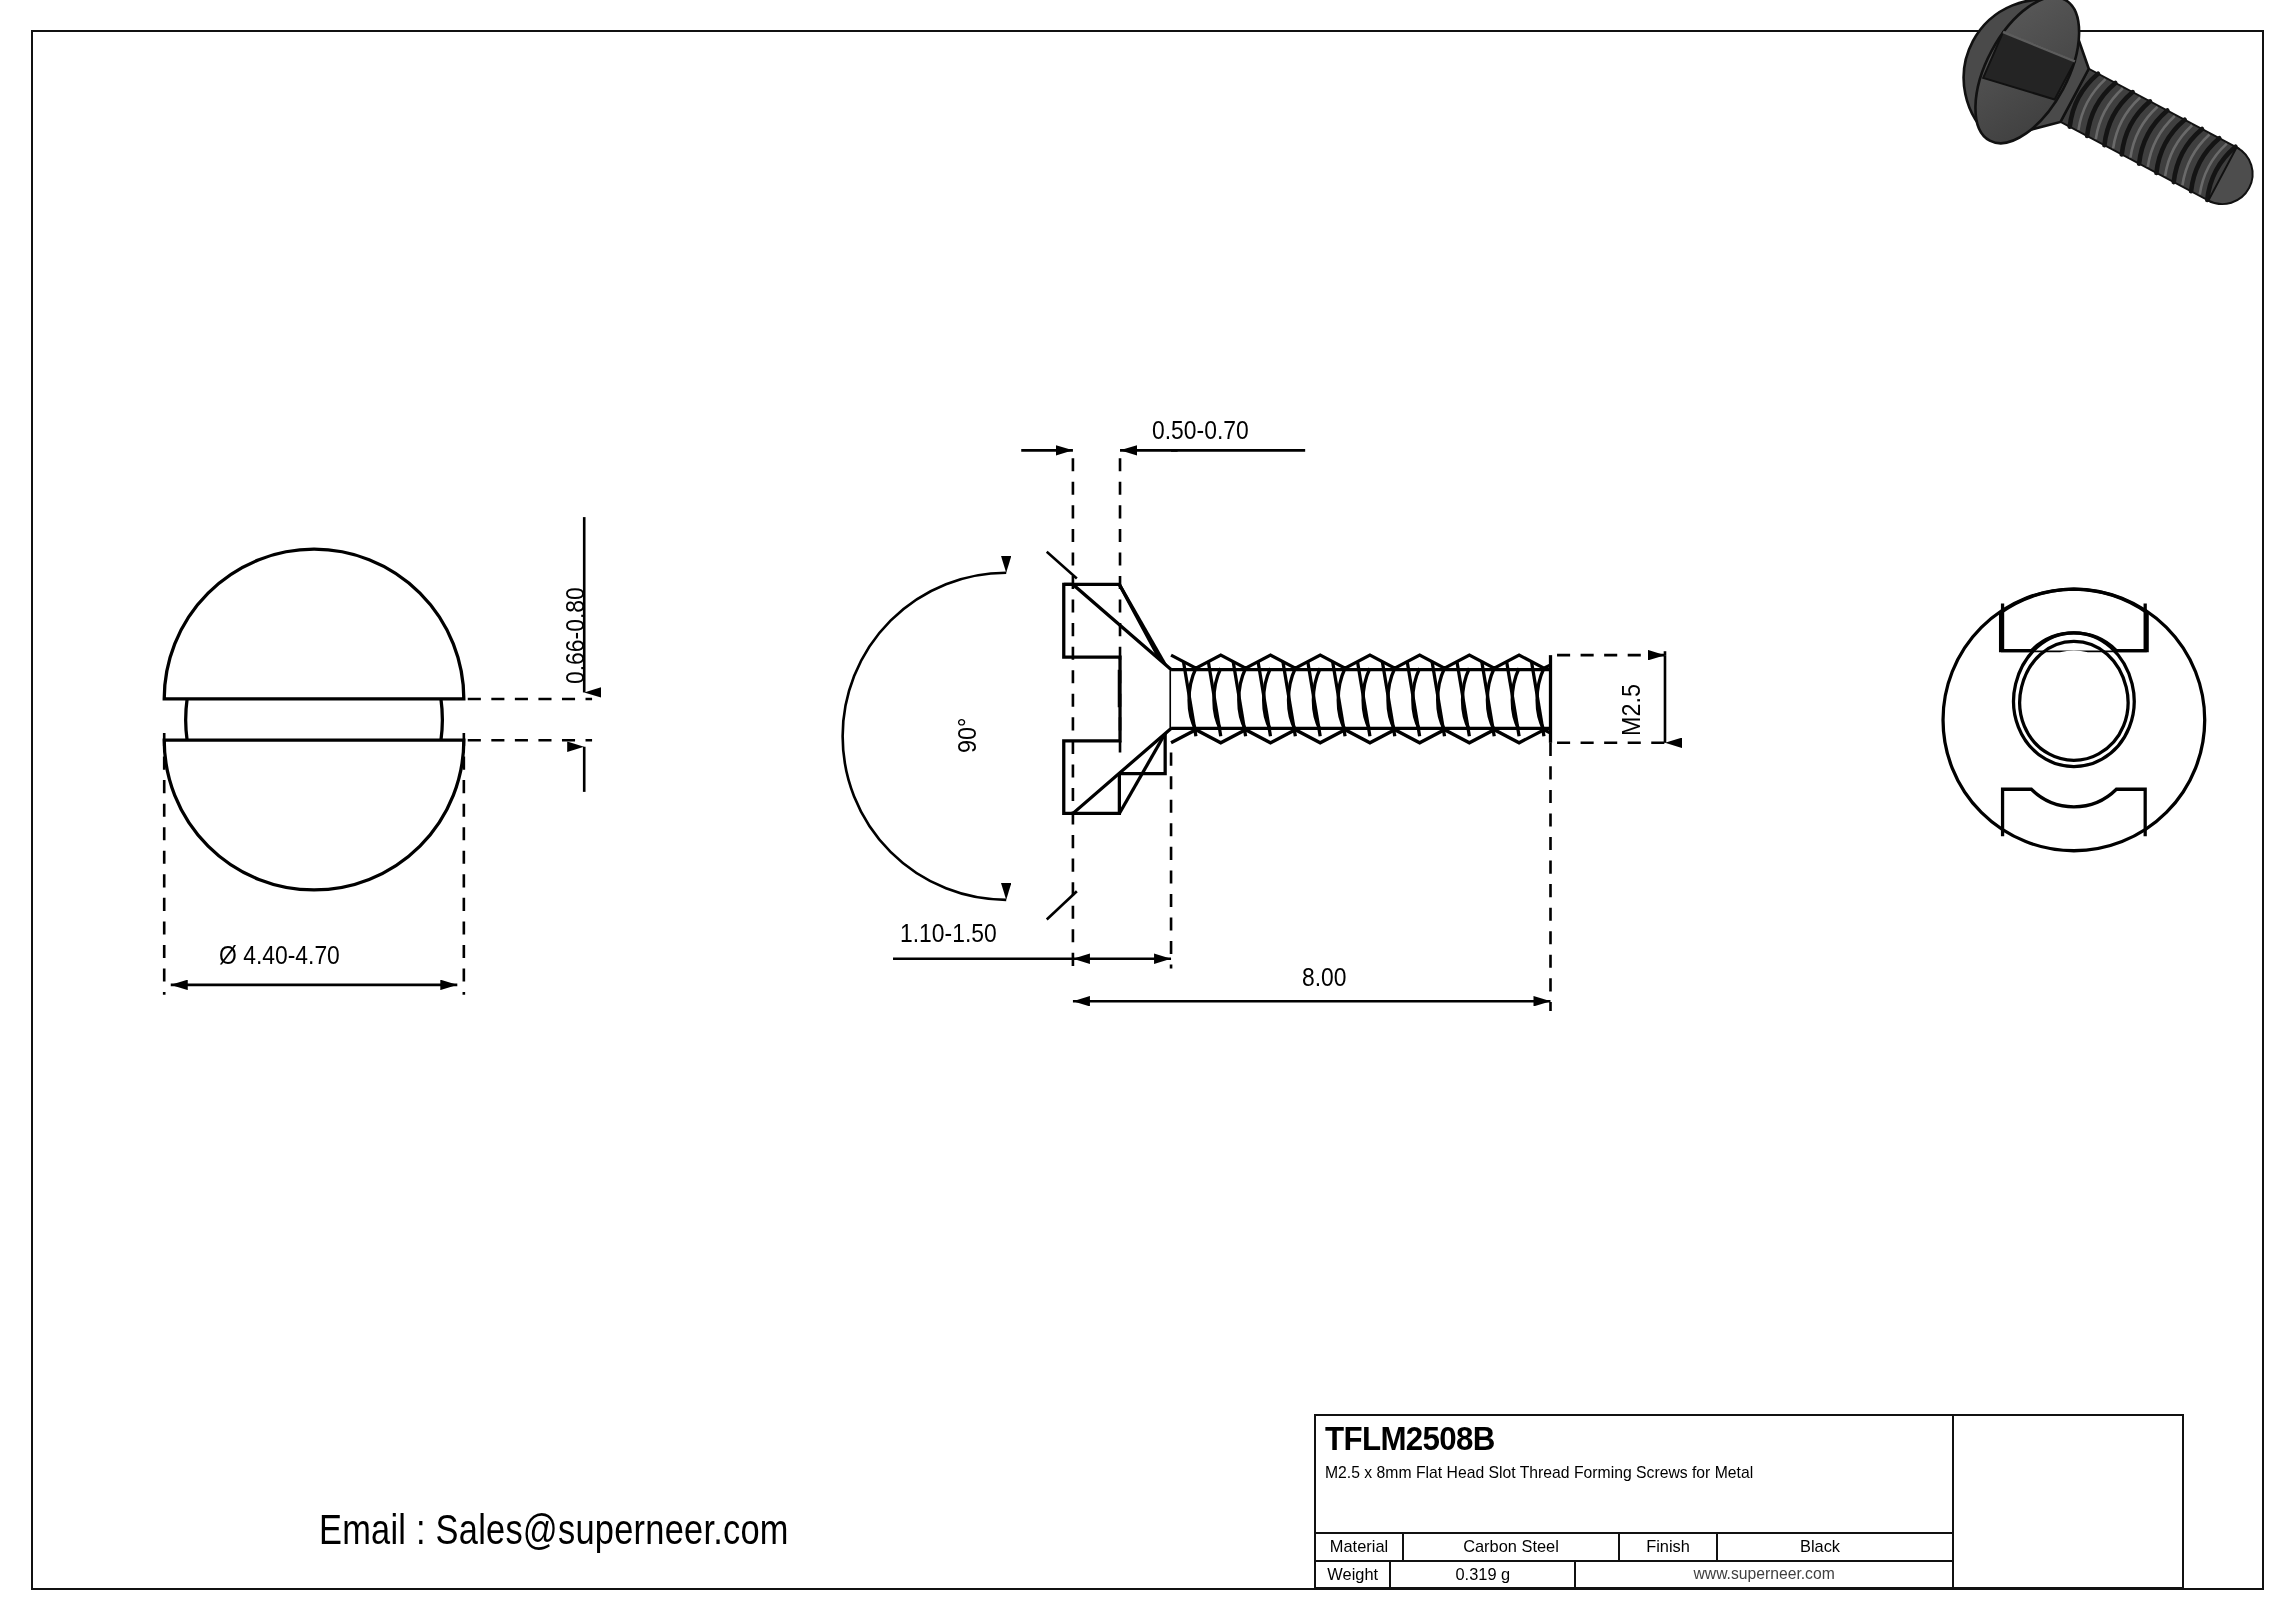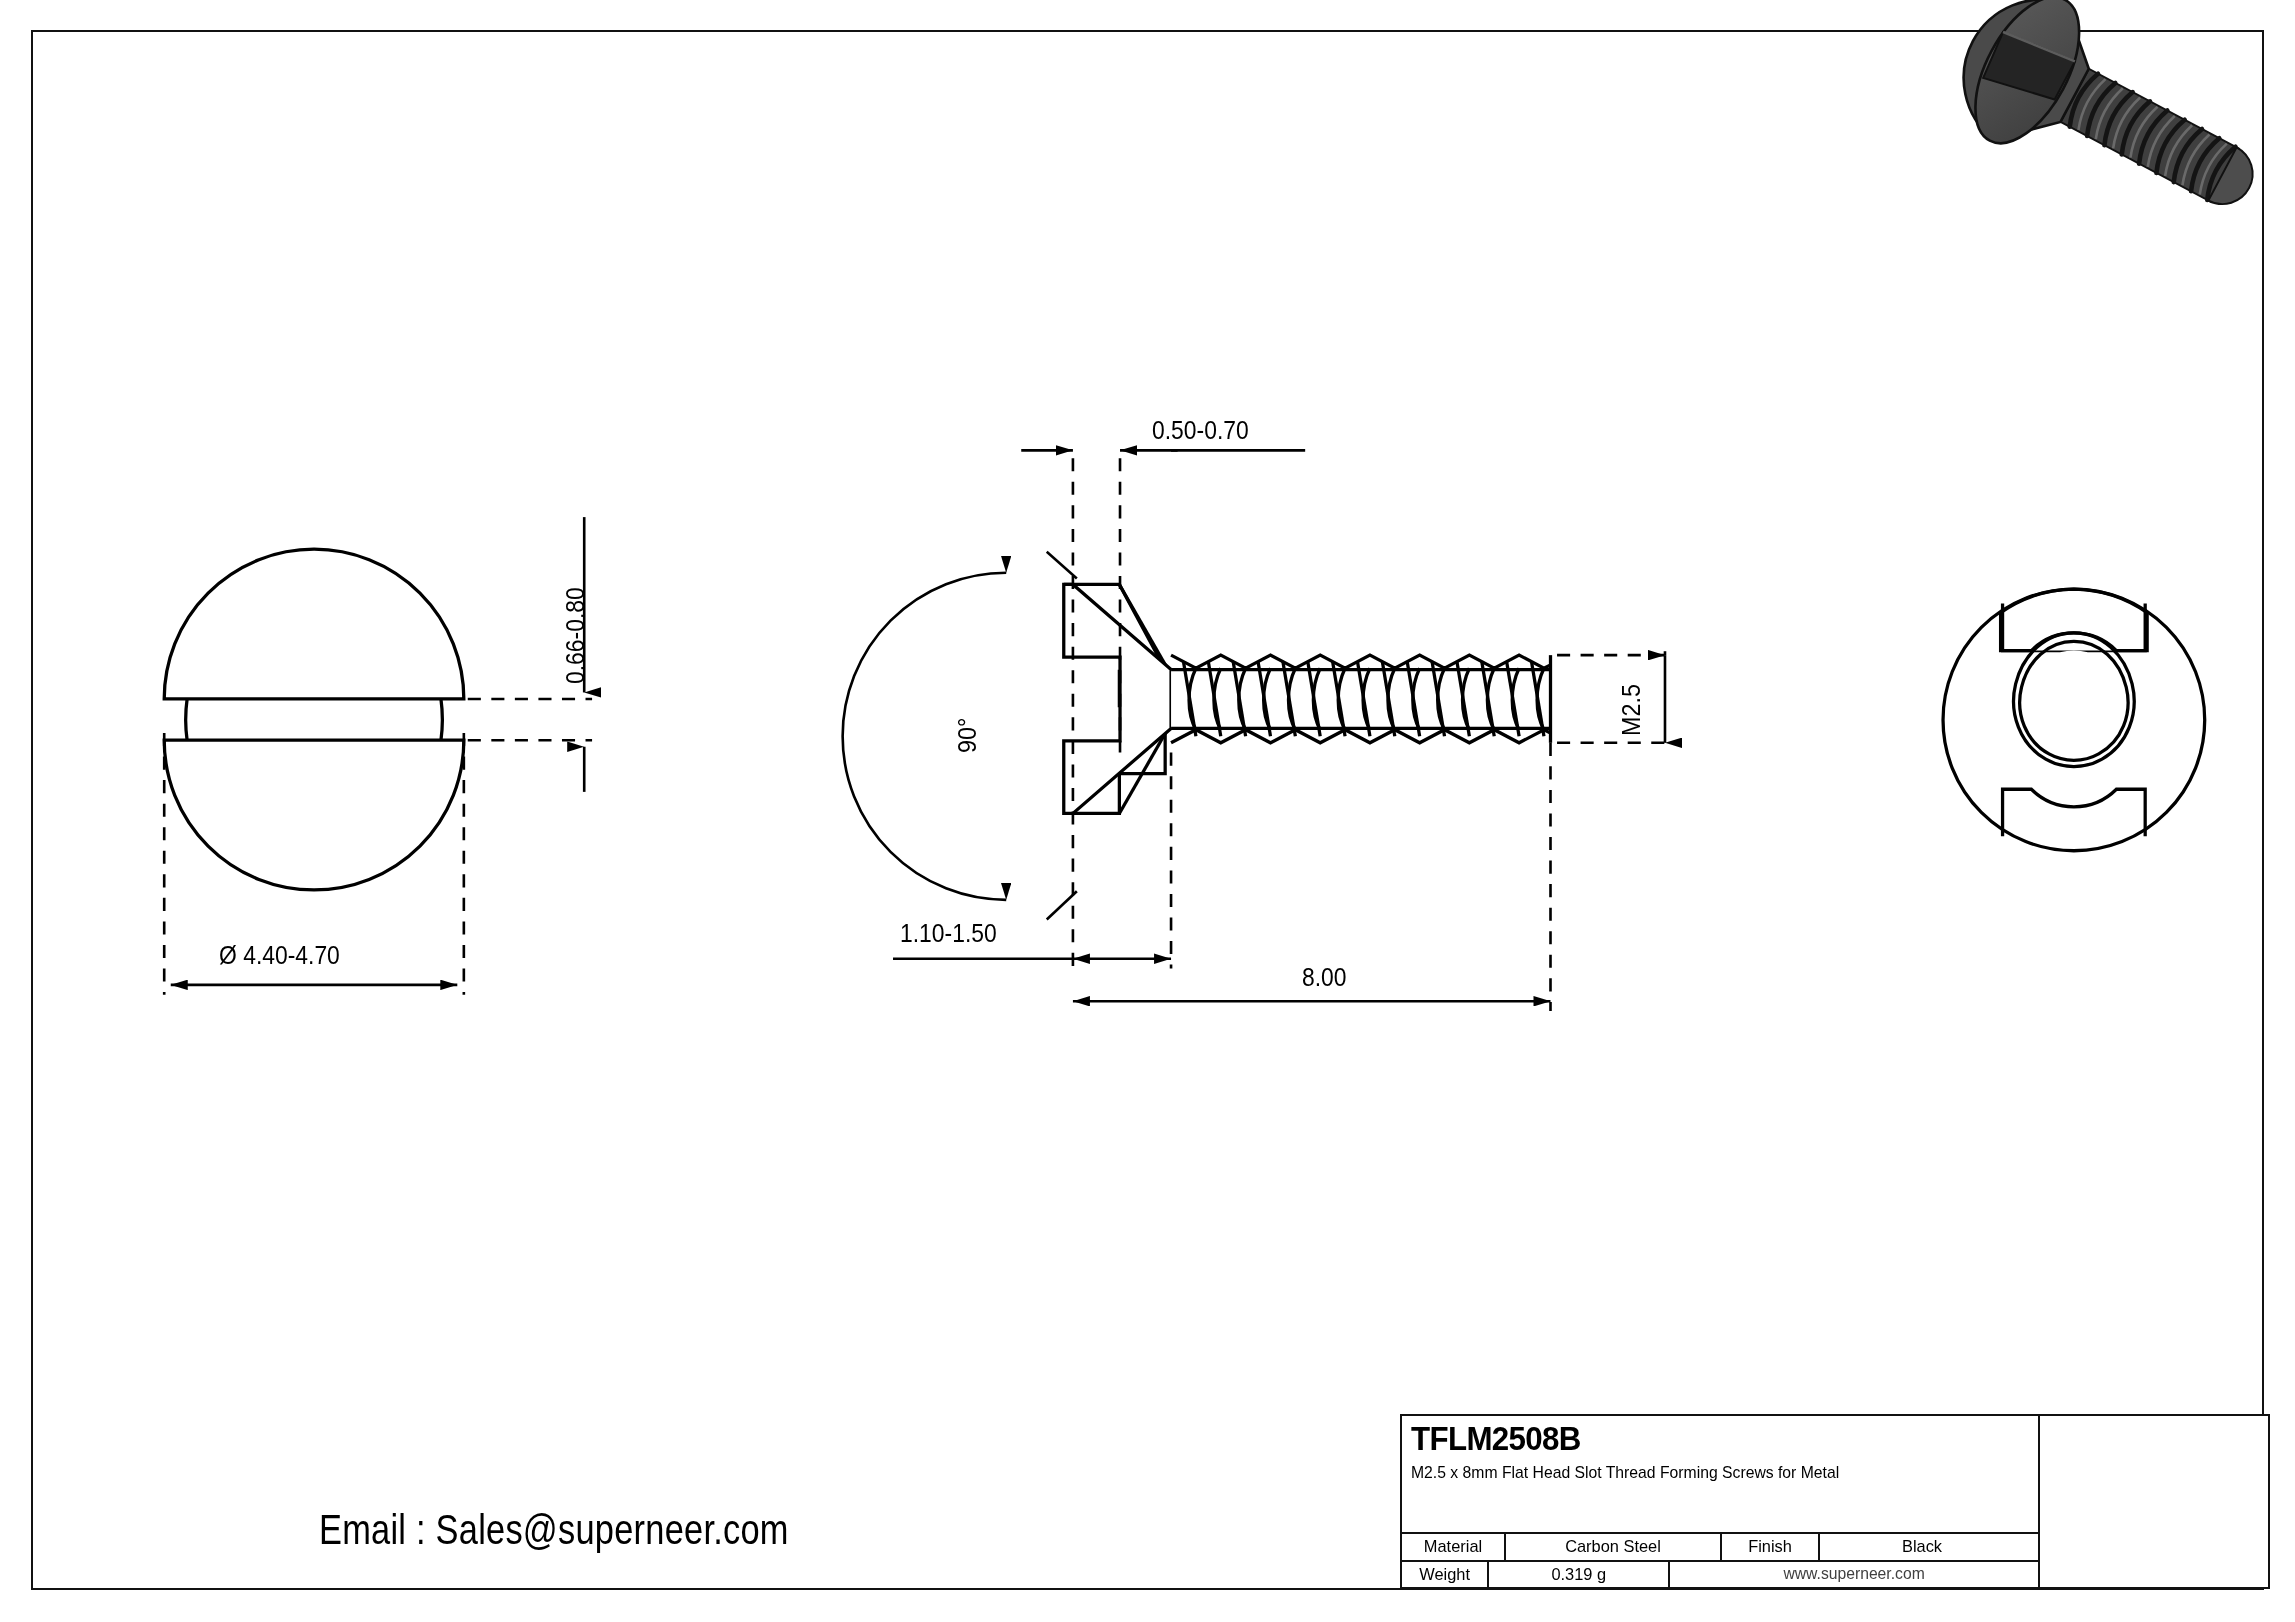--- a/index.html
+++ b/index.html
@@ -4,33 +4,33 @@
 <style>
   html,body{margin:0;padding:0;background:#ffffff;}
   body{width:2295px;height:1623px;position:relative;overflow:hidden;
        font-family:"Liberation Sans",sans-serif;color:#000;}
   #sheet{position:absolute;left:0;top:0;width:2295px;height:1623px;background:#fff;}
   .frame{position:absolute;left:31px;top:30px;width:2233px;height:1560px;
          border:2.6px solid #111;box-sizing:border-box;background:#fff;}
   svg{display:block;}
   .drawing{position:absolute;left:0;top:0;width:2295px;height:1623px;pointer-events:none;}
   
-  .tblock{position:absolute;left:1400px;top:1414px;width:870px;height:175px;
+  .tblock{position:absolute;left:1314px;top:1414px;width:870px;height:175px;
           border:2px solid #111;box-sizing:border-box;background:#fff;display:flex;}
   .tb-left{width:638px;display:flex;flex-direction:column;border-right:2px solid #111;box-sizing:border-box;}
   .tb-main{flex:0 0 118px;box-sizing:border-box;padding:5.2px 0 0 9.2px;border-bottom:2px solid #111;}
   .tb-code{font-size:34px;font-weight:bold;letter-spacing:-0.7px;line-height:1.05;
            font-family:"Liberation Sans",sans-serif;transform:scaleX(0.92);transform-origin:left center;}
   .tb-desc{font-size:16.4px;margin-top:6.5px;white-space:nowrap;transform:scaleX(0.96);transform-origin:left center;}
   .tb-row{display:flex;flex:1 1 0;border-bottom:2px solid #111;box-sizing:border-box;}
   .tb-row:last-child{border-bottom:none;}
   .cell{display:flex;align-items:center;justify-content:center;
         border-right:2px solid #111;box-sizing:border-box;font-size:16.4px;white-space:nowrap;}
   .cell:last-child{border-right:none;}
-  .c-lbl{width:104px;}
+  .c-lbl{width:88px;}
   .c-val{width:216px;}
   .c-lbl2{width:98px;}
   .c-val2{width:204px;}
   .c-web{width:440px;color:#404040;font-size:15.7px;}
   .tb-right{flex:1;display:flex;flex-direction:column;align-items:center;justify-content:flex-start;padding-top:9.2px;box-sizing:border-box;}
   .logo-mark{width:98px;height:98px;}
   .logo-word{font-size:28px;font-weight:bold;color:#1a8fd4;letter-spacing:0.7px;
              transform:scaleY(1.12) scaleX(1.02);margin-top:-2.6px;font-family:"Liberation Sans",sans-serif;}
   
   .email{position:absolute;left:319px;top:1505px;font-size:43px;white-space:nowrap;

